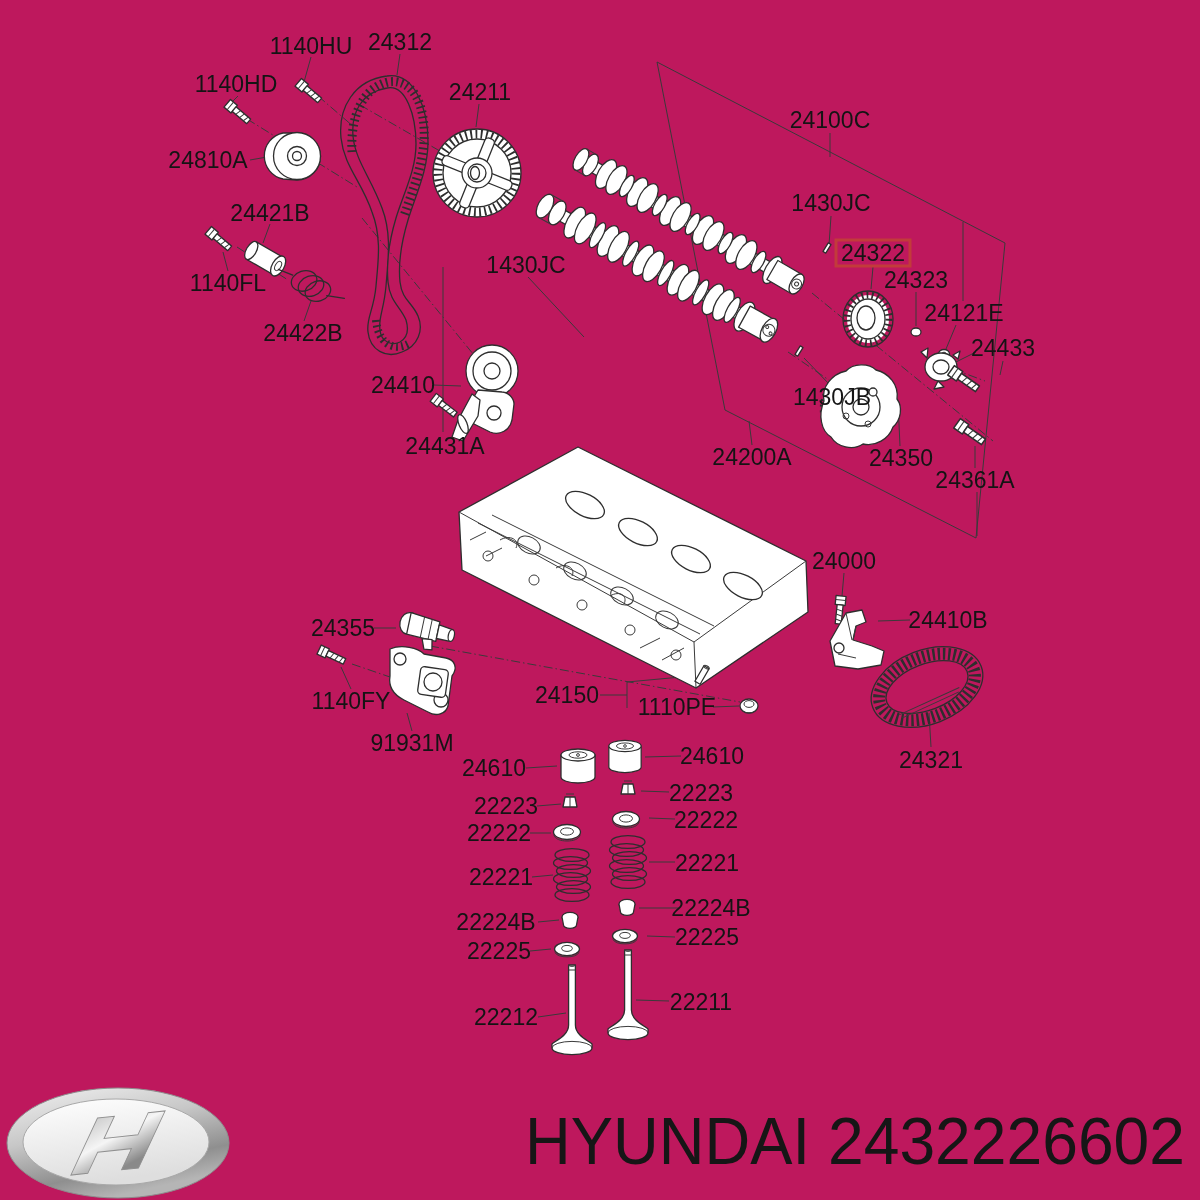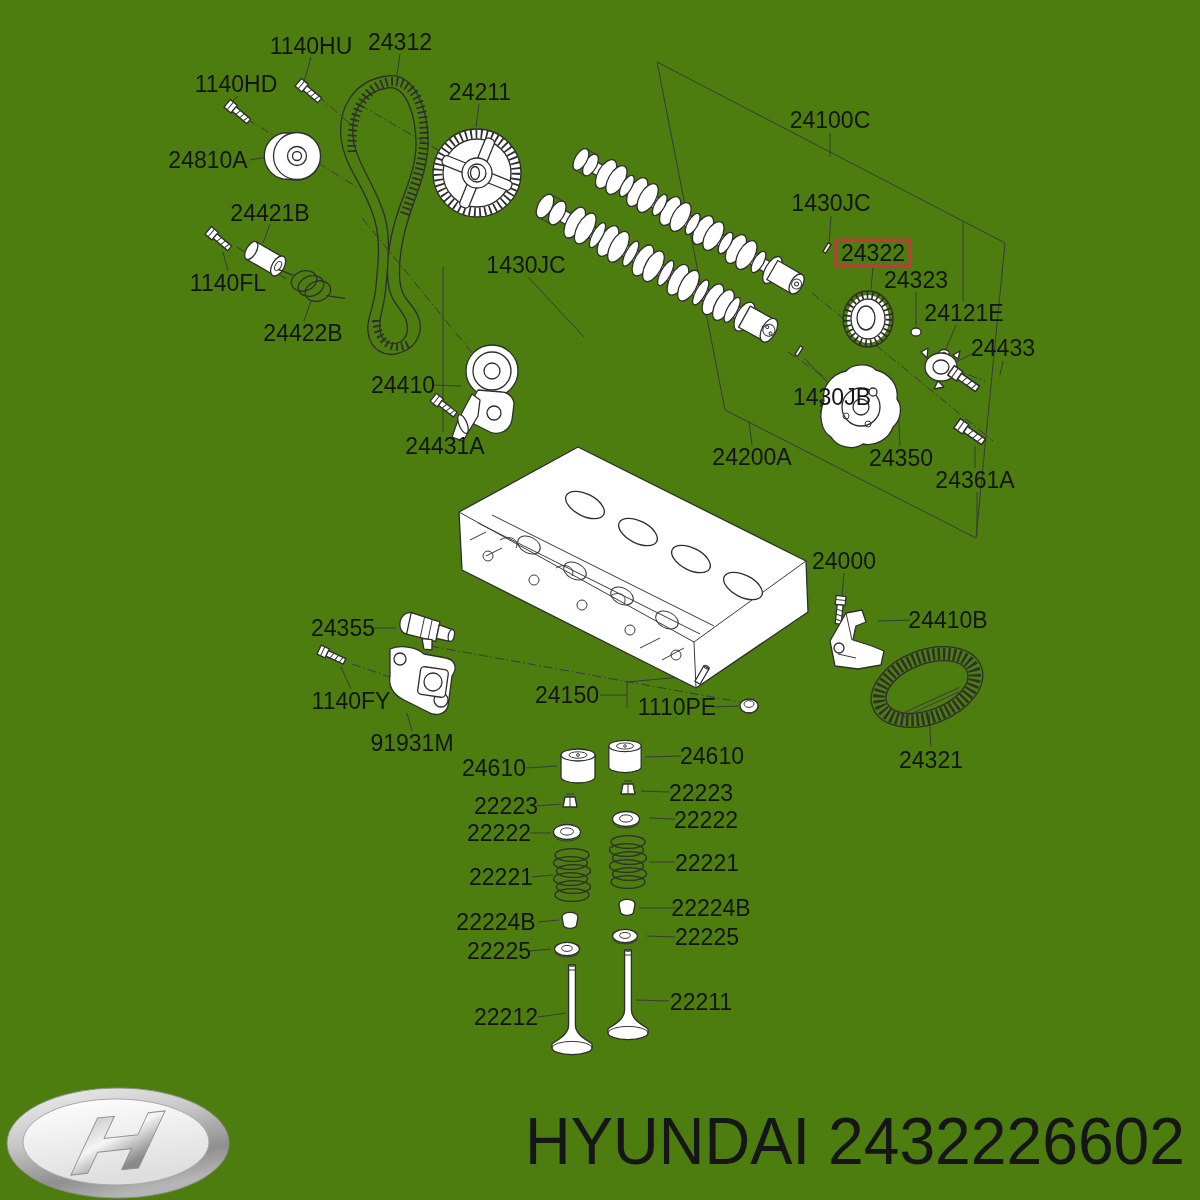--- a/index.html
+++ b/index.html
@@ -1,16 +1,16 @@
 <!DOCTYPE html>
 <html><head>
 <meta charset="utf-8">
 <style>
   html,body{margin:0;padding:0;background:#fff;}
-  .stage{position:relative;width:1200px;height:1200px;background:#4d7c0f;overflow:hidden;
+  .stage{position:relative;width:1200px;height:1200px;background:#be185d;overflow:hidden;
          font-family:"Liberation Sans",sans-serif;}
   svg{display:block}
   .ln{fill:none;stroke:#2e2e2e;stroke-width:1.3;stroke-linejoin:round;stroke-linecap:round}
   .fw{fill:#ffffff;stroke:#2e2e2e;stroke-width:1.3;stroke-linejoin:round}
   .thin{fill:none;stroke:#3a3a3a;stroke-width:1}
   .dash{fill:none;stroke:#3a3a3a;stroke-width:1;stroke-dasharray:9 3 1.5 3}
   .teeth{fill:none;stroke:#2e2e2e;stroke-dasharray:1.8 3.4}
   .plabel{font-family:"Liberation Sans",sans-serif;font-size:23px;fill:#141414;
           text-anchor:middle;dominant-baseline:central}
   .brand{font-family:"Liberation Sans",sans-serif;font-size:66px;fill:#161616}

